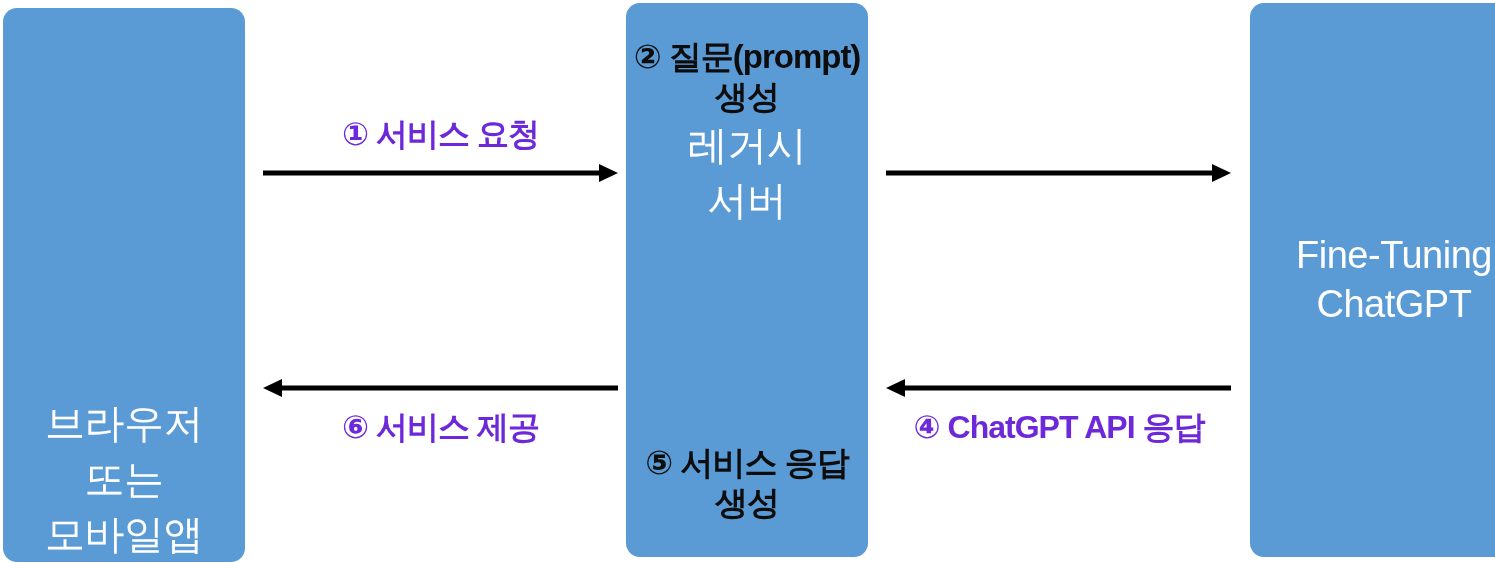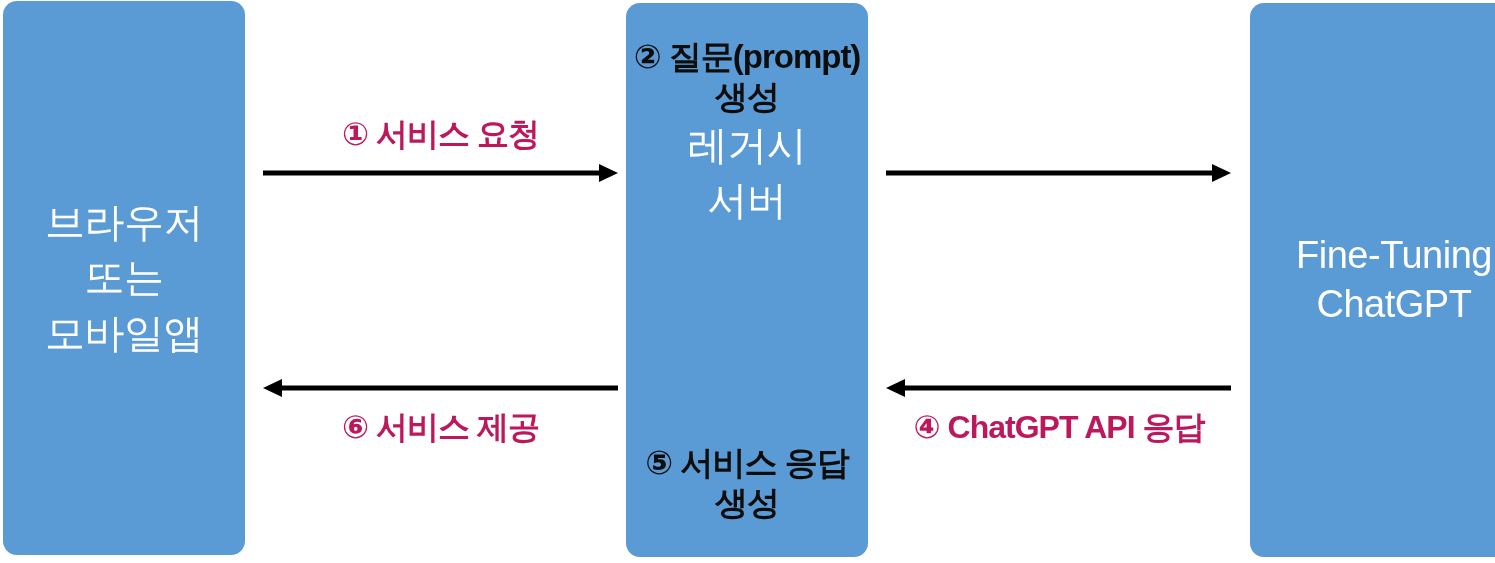--- a/index.html
+++ b/index.html
@@ -24,21 +24,21 @@
     background: #5B9BD5;
     border-radius: 14px;
     box-sizing: border-box;
     display: flex;
     flex-direction: column;
     align-items: center;
     justify-content: center;
     box-shadow: 0 0 0 0 rgba(0,0,0,0);
   }
   #box-browser {
-    left: 3px;  top: 1px;  width: 242px;  height: 554px;
+    left: 3px;  top: 8px;  width: 242px;  height: 554px; justify-content: flex-end;
   }
   #box-legacy {
     left: 626px; top: 3px; width: 242px; height: 554px;
     justify-content: space-between;
     padding: 34px 6px 34px 6px;
   }
   #box-chatgpt {
     left: 1250px; top: 3px; width: 288px; height: 554px;
   }
 
@@ -74,21 +74,21 @@
 
   
   .arrow {
     position: absolute;
     height: 22px;
   }
   .arrow svg { display: block; overflow: visible; }
 
   .arrow-label {
     position: absolute;
-    color: #be185d;
+    color: #6d28d9;
     font-size: 32px;
     font-weight: 700;
     letter-spacing: -1px;
     white-space: nowrap;
     text-align: center;
   }
 
   #arrow-1 { left: 263px; top: 162px; width: 355px; }
   #label-1 { left: 263px; top: 113px; width: 355px; }
 

